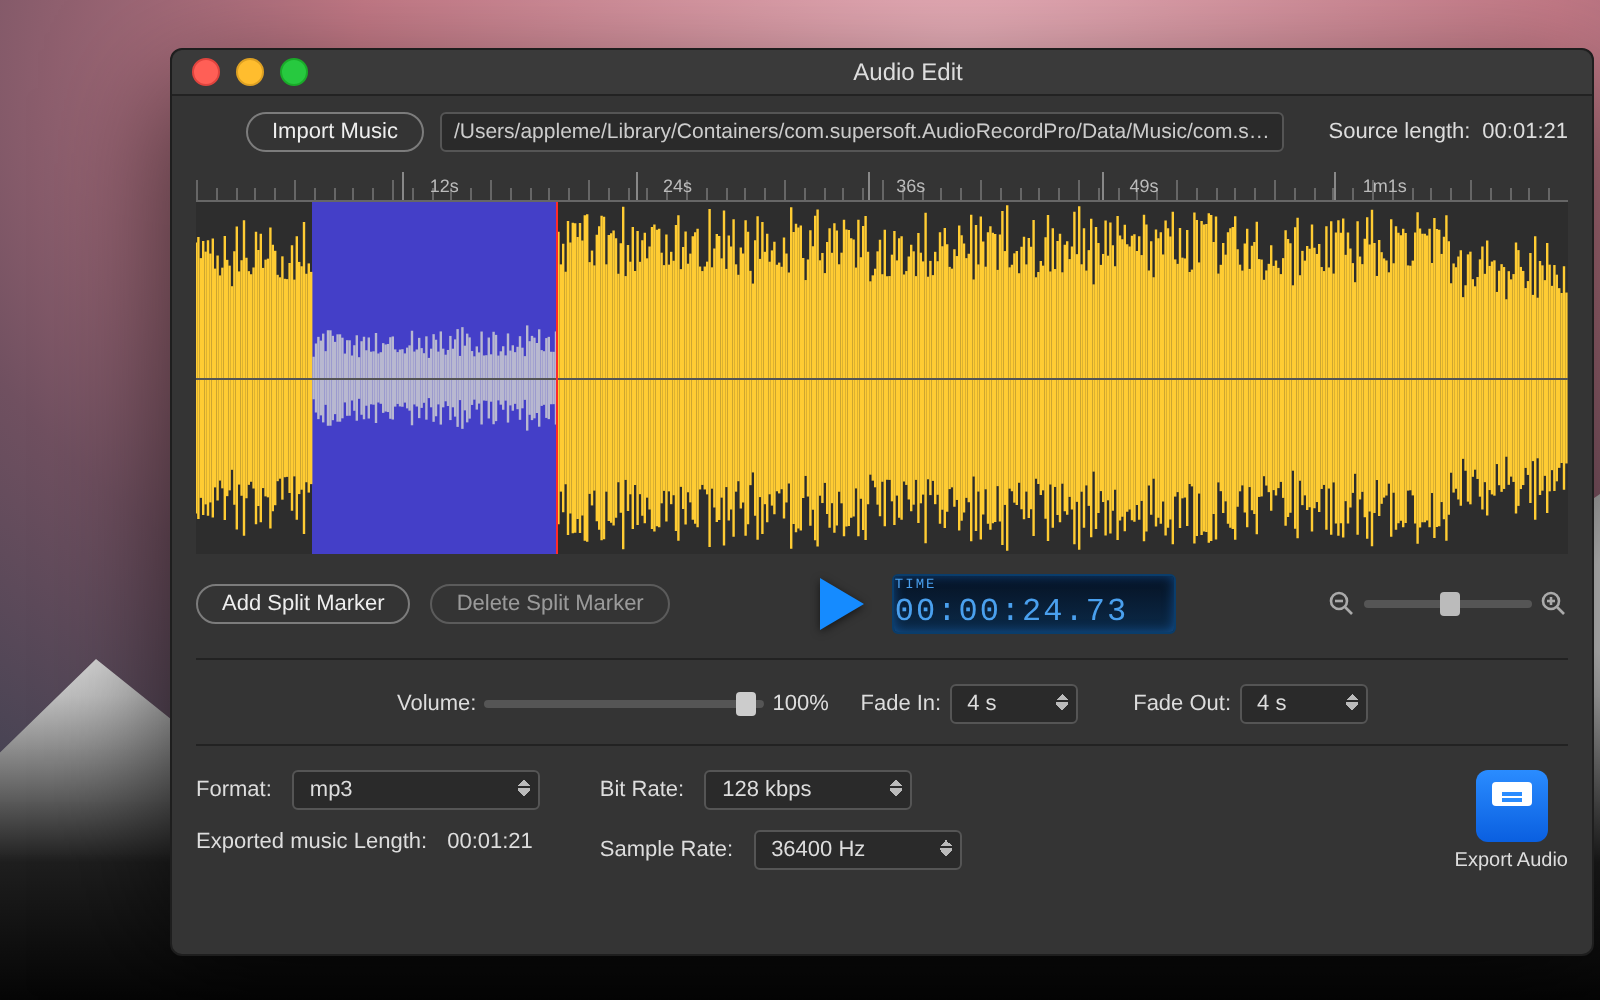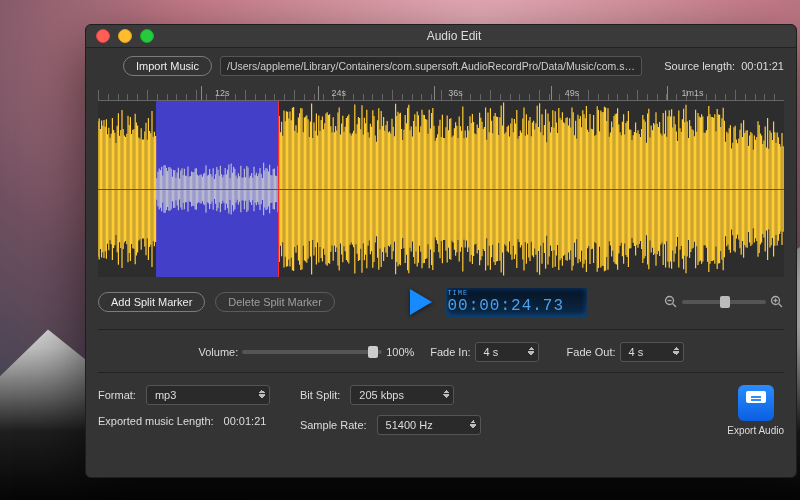--- a/index.html
+++ b/index.html
@@ -815,26 +815,26 @@
         <span class="lab">Format:</span>
         <span class="sel" style="min-width:100px">mp3</span>
       </div>
       <div class="pair">
         <span class="lab">Exported music Length:</span>
         <span>00:01:21</span>
       </div>
     </div>
     <div class="col">
       <div class="pair">
-        <span class="lab">Bit Split:</span>
-        <span class="sel" style="min-width:80px">205 kbps</span>
+        <span class="lab">Bit Rate:</span>
+        <span class="sel" style="min-width:80px">128 kbps</span>
       </div>
       <div class="pair">
         <span class="lab">Sample Rate:</span>
-        <span class="sel" style="min-width:80px">51400 Hz</span>
+        <span class="sel" style="min-width:80px">36400 Hz</span>
       </div>
     </div>
     <div class="export">
       <div class="exporticon"></div>
       <div class="exportlabel">Export Audio</div>
     </div>
   </div>
 
 </div>
 

